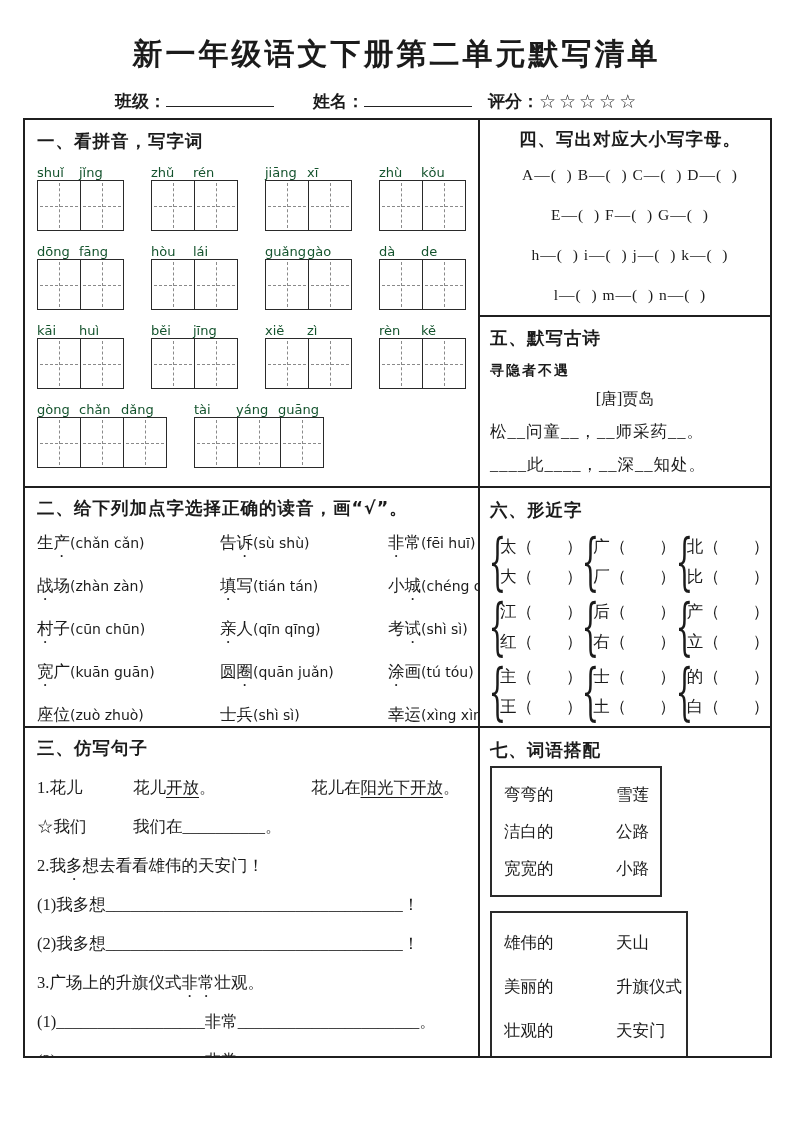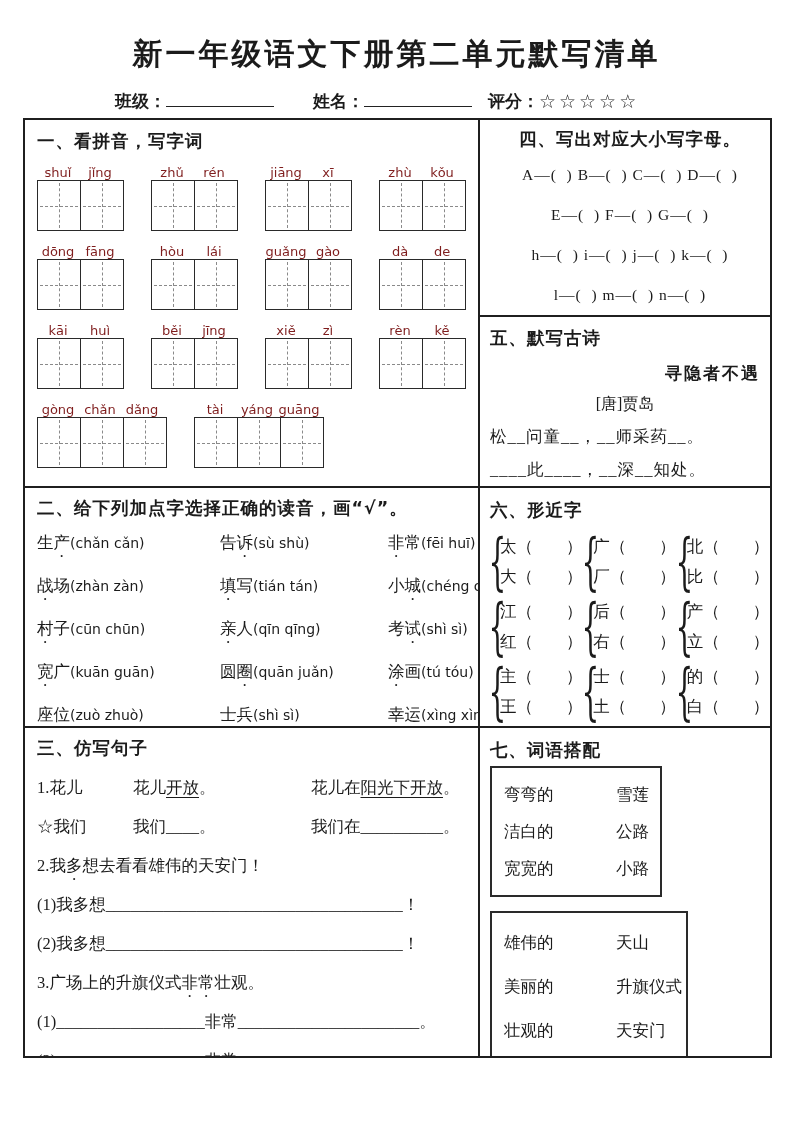--- a/index.html
+++ b/index.html
@@ -33,21 +33,21 @@
     font-family:"DejaVu Sans","Liberation Sans",sans-serif;
     font-weight:bold; font-size:17.5px; letter-spacing:1px;
   }
 
   
   .sec1 { padding:9px 0 0 12px; }
   .sec1 .sectitle { margin-bottom:12px; }
   .s1row { display:flex; margin-bottom:13px; }
   .pblock { margin-right:27px; }
   .prow { display:flex; }
-  .prow span { width:42px; text-align:center; font:13px "DejaVu Sans",sans-serif; color:#7f1d1d; }
+  .prow span { width:42px; font:13px "DejaVu Sans",sans-serif; color:#14532d; }
   .cells { display:flex; border:1.6px solid #2a2a2a; width:fit-content; background:#fff; }
   .gcell { width:42px; height:49px; position:relative; border-right:1px solid #2a2a2a; }
   .gcell:last-child { border-right:none; }
   .gcell::before { content:""; position:absolute; left:2px; right:2px; top:50%; border-top:1px dashed #8a8a8a; }
   .gcell::after  { content:""; position:absolute; top:2px; bottom:2px; left:50%; border-left:1px dashed #8a8a8a; }
 
   
   .sec2 { padding:8px 0 0 12px; }
   .s2grid { display:grid; grid-template-columns:183px 168px 1fr; row-gap:14px; margin-top:12px; }
   .s2item { font-size:16.5px; white-space:nowrap; }
@@ -62,21 +62,21 @@
   .s3line { line-height:39px; font-size:16.5px; white-space:pre-wrap; }
   .useg { text-decoration:underline; text-underline-offset:4px; }
 
   
   .sec4 { height:188px; border-bottom:2px solid #1f1f1f; padding:7px 0 0 10px;text-align:center; }
   .s4line { font-size:15.5px; line-height:40px; white-space:pre-wrap; letter-spacing:1px; }
   .sec4 .sectitle { margin-bottom:4px; }
 
   
   .sec5 { padding:9px 10px 0 10px; }
-  .poemtitle { text-align:right; font-weight:bold; font-size:17px; margin-top:12px;
+  .poemtitle { text-align:left; font-weight:bold; font-size:14px; margin-top:12px;
                font-family:"DejaVu Sans",sans-serif; letter-spacing:2px;}
   .poemauthor { text-align:center; font-size:16px; margin-top:9px; }
   .s5line { font-size:16.5px; margin-top:11px; letter-spacing:1px; white-space:pre-wrap; }
 
   
   .sec6 { padding:10px 0 0 10px; }
   .s6grid { display:grid; grid-template-columns:repeat(3,1fr); row-gap:5px; margin-top:10px; }
   .pair { display:flex; align-items:center; }
   .brace { font-family:"DejaVu Serif",serif; font-size:62px; font-weight:400;
            transform:scaleX(0.45); line-height:60px; display:inline-block; width:16px; margin-left:-6px; }
@@ -378,21 +378,20 @@
   <div class="cell cl sec3">
     <div class="sectitle">三、仿写句子</div>
     <div>
         <div class="s3cols">
           <div>1.花儿</div>
           <div><span>花儿</span><span class="useg">开放</span><span>。</span></div>
           <div><span>花儿在</span><span class="useg">阳光下开放</span><span>。</span></div>
         </div>
         <div class="s3cols">
           <div>☆我们</div>
-          <div><span>我们</span><span>____</span><span>。</span></div>
           <div><span>我们在</span><span>__________</span><span>。</span></div>
         </div>
         <div class="s3line"><span>2.我</span><span class="dotchar">多</span><span>想去看看雄伟的天安门！</span></div>
         <div class="s3line"><span>(1)我多想</span><span>____________________________________</span><span>！</span></div>
         <div class="s3line"><span>(2)我多想</span><span>____________________________________</span><span>！</span></div>
         <div class="s3line"><span>3.广场上的升旗仪式</span><span class="dotchar">非常</span><span>壮观。</span></div>
         <div class="s3line"><span>(1)</span><span>__________________</span><span>非常</span><span>______________________</span><span>。</span></div>
         <div class="s3line"><span>(2)</span><span>__________________</span><span>非常</span><span>______________________</span><span>。</span></div>
       </div>
   </div>

